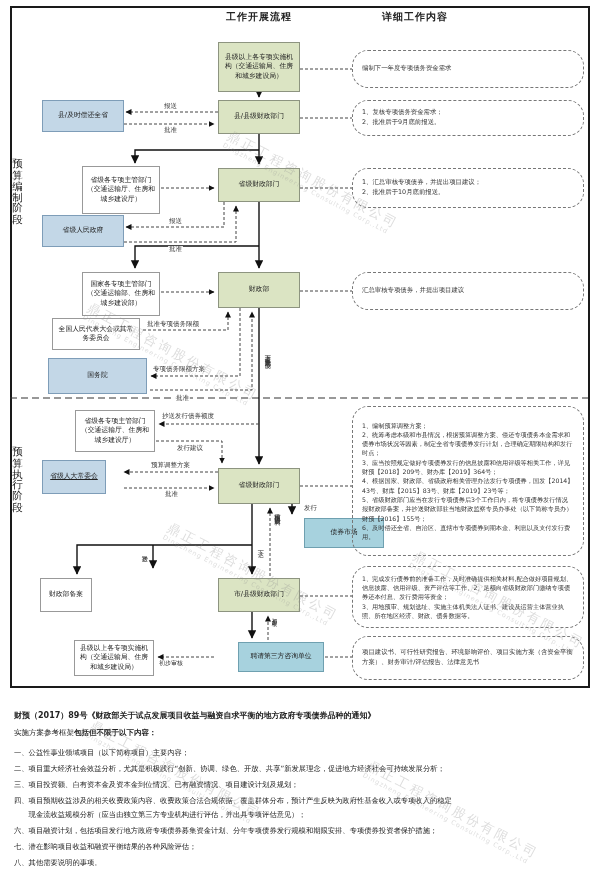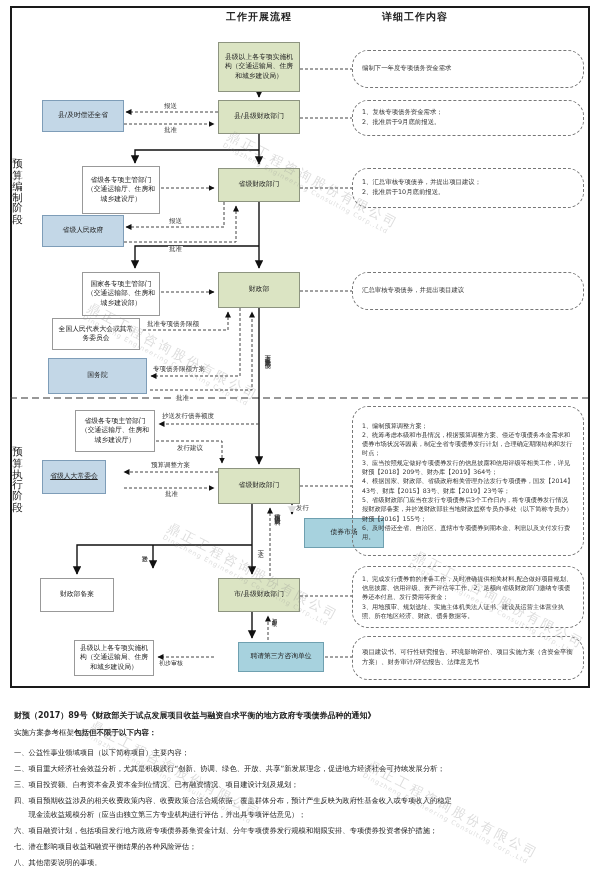--- a/index.html
+++ b/index.html
@@ -102,21 +102,21 @@
   <div class="node wbox" style="left:82px;top:272px;width:78px;height:44px;">国家各专项主管部门（交通运输部、住房和城乡建设部）</div>
   <div class="node gbox" style="left:218px;top:272px;width:82px;height:36px;">财政部</div>
   <div class="node wbox" style="left:52px;top:318px;width:88px;height:32px;">全国人民代表大会或其常务委员会</div>
   <div class="node bbox" style="left:48px;top:358px;width:99px;height:36px;">国务院</div>
 
   <div class="node wbox" style="left:75px;top:410px;width:80px;height:42px;">省级各专项主管部门（交通运输厅、住房和城乡建设厅）</div>
   <div class="node bbox" style="left:42px;top:460px;width:64px;height:34px;text-decoration:underline;">省级人大常委会</div>
   <div class="node gbox" style="left:218px;top:468px;width:82px;height:36px;">省级财政部门</div>
   <div class="node cbox" style="left:280px;top:518px;width:80px;height:30px;">债券市场</div>
   <div class="node gbox" style="left:218px;top:578px;width:82px;height:34px;">市/县级财政部门</div>
-  <div class="node wbox" style="left:40px;top:578px;width:74px;height:34px;">财政部备案</div>
+  <div class="node wbox" style="left:40px;top:578px;width:52px;height:34px;">财政部备案</div>
   <div class="node cbox" style="left:214px;top:642px;width:86px;height:30px;">聘请第三方咨询单位</div>
   <div class="node wbox" style="left:74px;top:640px;width:80px;height:36px;">县级以上各专项实施机构（交通运输局、住房和城乡建设局）</div>
 
   <div class="bubble" style="left:352px;top:50px;width:232px;height:38px;">
       <span>编制下一年度专项债务资金需求</span>
     </div>
   <div class="bubble" style="left:352px;top:100px;width:232px;height:36px;">
       <span>1、复核专项债务资金需求；
 2、批准后于9月底前报送。</span>
     </div>
@@ -148,21 +148,21 @@
   <div class="lab" style="left:168px;top:218px;">报送</div>
   <div class="lab" style="left:168px;top:246px;">批准</div>
   <div class="lab" style="left:146px;top:321px;">批准专项债务限额</div>
   <div class="lab" style="left:152px;top:366px;">专项债务限额方案</div>
   <div class="lab" style="left:175px;top:395px;">批准</div>
   <div class="lab vlab" style="left:263px;top:350px;height:80px;font-size:6.2px;">下发债券批复额度</div>
   <div class="lab" style="left:161px;top:413px;">抄送发行债券额度</div>
   <div class="lab" style="left:160px;top:445px;margin-left:16px;">发行建议</div>
   <div class="lab" style="left:150px;top:462px;">预算调整方案</div>
   <div class="lab" style="left:164px;top:491px;">批准</div>
-  <div class="lab" style="left:288px;top:505px;padding-left:8px;">发行</div>
+  <div class="lab" style="left:296px;top:505px;padding-left:8px;">发行</div>
   <div class="lab vlab" style="left:273px;top:508px;height:66px;font-size:6px;">审核报批申报材料</div>
   <div class="lab vlab" style="left:256px;top:545px;height:24px;font-size:6.2px;">下达</div>
   <div class="lab vlab" style="left:140px;top:550px;height:24px;font-size:6.2px;">抄送</div>
   <div class="lab vlab" style="left:271px;top:613px;height:27px;font-size:5.5px;">初步审核</div>
   <div class="lab" style="left:158px;top:660px;font-size:6px;">初步审核</div>
 
   <div class="wm" style="left:232px;top:128px;">
     <div class="wm-cn">鼎正工程咨询股份有限公司</div>
     <div class="wm-en">Dingzheng Engineering Consulting Corp.,Ltd</div>
   </div>

